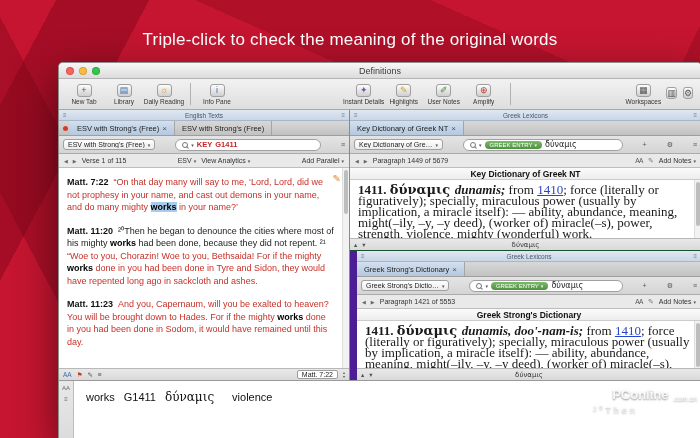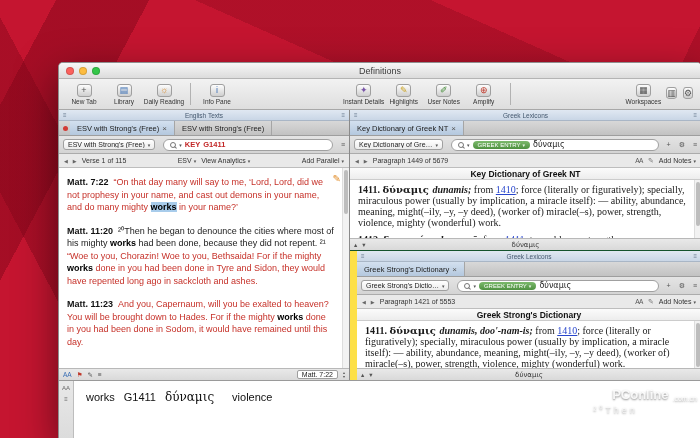--- a/index.html
+++ b/index.html
@@ -36,21 +36,21 @@
   .ticon{ width:15px; height:13px; border-radius:3px; background:linear-gradient(#fdfdfd,#cfcfcf);
     border:1px solid #9f9f9f; font-size:9px; line-height:11px; text-align:center; color:#555; }
   .c-blue{ color:#3a6fb5; } .c-org{ color:#d5892c; } .c-pur{ color:#7a56a8; }
   .c-yel{ color:#caa21f; } .c-grn{ color:#4b8f3f; } .c-red{ color:#c0392b; }
   .tlabel{ font-size:6.5px; color:#333; white-space:nowrap; }
   .tsep{ width:1px; height:22px; background:#b2b2b2; margin:0 5px; }
   .tspace{ flex:1; }
   .tbtn{ margin:0 2px; align-self:flex-start; margin-top:3px; }
 
   
-  .main{ flex:1 1 auto; display:flex; min-height:0; background:#fde047; }
+  .main{ flex:1 1 auto; display:flex; min-height:0; background:#4c1d95; }
   .pane-left{ width:291px; flex:0 0 291px; border-right:1px solid #8a8a8a;
     display:flex; flex-direction:column; min-width:0; }
   .pane-right{ flex:1; display:flex; flex-direction:column; min-width:0; }
   .pane-rt{ height:141px; flex:0 0 141px; border-bottom:1px solid #14532d;
     display:flex; flex-direction:column; min-height:0; }
   .pane-rb{ flex:1; display:flex; flex-direction:column; min-height:0;margin-left:7px; }
 
   .zoneheader{ height:11px; flex:0 0 11px; background:linear-gradient(#e0e8f2,#c9d6e6);
     border-bottom:1px solid #a9b6c6; display:flex; align-items:center; justify-content:center;
     font-size:6.5px; color:#44586e; position:relative; }
@@ -58,21 +58,21 @@
   .zh-r{ position:absolute; right:4px; font-size:6px; color:#6a7b90; }
 
   .tabbar{ height:15px; flex:0 0 15px; background:linear-gradient(#d8d8d8,#c2c2c2);
     border-bottom:1px solid #9e9e9e; display:flex; align-items:stretch; font-size:7.5px; color:#222; }
   .tabdot{ width:5px; height:5px; border-radius:50%; background:#d23b34; align-self:center; margin:0 2px 0 4px; }
   .tab{ display:flex; align-items:center; gap:3px; padding:0 7px; border-right:1px solid #a5a5a5; white-space:nowrap; }
   .tab.active{ background:linear-gradient(#d3e0ef,#b4c8de); }
   .tabclose{ font-size:8px; color:#555; }
 
   .searchrow{ height:18px; flex:0 0 18px; background:linear-gradient(#e4e4e4,#d4d4d4);
-    border-bottom:1px solid #ababab; display:flex; align-items:center; padding:0 4px; gap:8px; }
+    border-bottom:1px solid #ababab; display:flex; align-items:center; padding:0 4px; gap:20px; }
   .modselect{ background:linear-gradient(#fff,#ececec); border:1px solid #a0a0a0; border-radius:3px;
     font-size:7px; color:#222; padding:1px 4px; display:flex; align-items:center; gap:3px;
     max-width:112px; white-space:nowrap; }
   .modselect .cv{ overflow:hidden; text-overflow:ellipsis; }
   .caret{ font-size:5px; color:#555; }
   .searchfield{ flex:1; background:#fff; border:1px solid #a0a0a0; border-radius:8px; height:12px;
     display:flex; align-items:center; padding:0 6px; gap:3px; font-size:7.5px; min-width:0; white-space:nowrap; overflow:hidden; }
   .lens{ width:6px; height:6px; border:1px solid #777; border-radius:50%; position:relative; flex:0 0 6px; }
   .lens::after{ content:""; position:absolute; width:3px; height:1px; background:#777;
     right:-2px; bottom:-1px; transform:rotate(40deg); }
@@ -100,21 +100,21 @@
   .kw{ color:#000; font-weight:bold; }
   .hit{ color:#000; font-weight:bold; background:#a8cceb; }
   .pencil{ position:absolute; top:5px; right:8px; color:#e2902f; font-size:10px; }
   .scroll{ position:absolute; top:0; right:0; bottom:0; width:7px; background:#f2f2f2; border-left:1px solid #ddd; }
   .thumb{ position:absolute; top:2px; right:1px; width:4px; height:44px; border-radius:3px; background:#bdbdbd; }
 
   .lextitle{ height:12px; flex:0 0 12px; display:flex; align-items:center; justify-content:center;
     font-size:8.5px; font-weight:bold; color:#111; border-bottom:1px solid #ccc;
     background:linear-gradient(#fbfbfb,#ededed); }
   .lexbody{ flex:1 1 auto; overflow:hidden; background:#fff; padding:4px 8px;
-    font-family:"Liberation Serif", serif; font-size:10px; line-height:11px; color:#1a1a1a; position:relative; }
+    font-family:"Liberation Serif", serif; font-size:13px; line-height:11px; color:#1a1a1a; position:relative; }
   .entry{ margin:0 0 6px 0; }
   .num{ font-weight:bold; }
   .gk{ font-weight:bold; font-family:"DejaVu Serif", serif; }
   .tr{ font-weight:bold; font-style:italic; }
   .lnk{ color:#2745cc; text-decoration:underline; }
 
   .panefooter{ height:12px; flex:0 0 12px; background:linear-gradient(#e9e9e9,#d9d9d9);
     border-top:1px solid #b8b8b8; display:flex; align-items:center; padding:0 4px; gap:5px;
     font-size:6.5px; color:#555; position:relative; }
   .pf-center{ position:absolute; left:0; right:0; text-align:center; font-size:7px; color:#333;
@@ -144,20 +144,21 @@
     text-shadow:0 1px 2px rgba(0,0,0,.4); }
   .cam{ width:15px; height:11px; border:1px solid rgba(255,255,255,.88); border-radius:2px; position:relative; }
   .cam::after{ content:""; position:absolute; left:4px; top:2px; width:5px; height:5px;
     border:1px solid rgba(255,255,255,.88); border-radius:50%; }
 </style>
 </head>
 <body>
 
 <div class="stage">
 
+  <div class="banner">Triple-click to check the meaning of the original words</div>
 
   <div class="window">
 
     <div class="titlebar">
       <div class="lights">
         <span class="light l-red"></span>
         <span class="light l-yel"></span>
         <span class="light l-grn"></span>
       </div>
       <div class="wtitle">Definitions</div>

